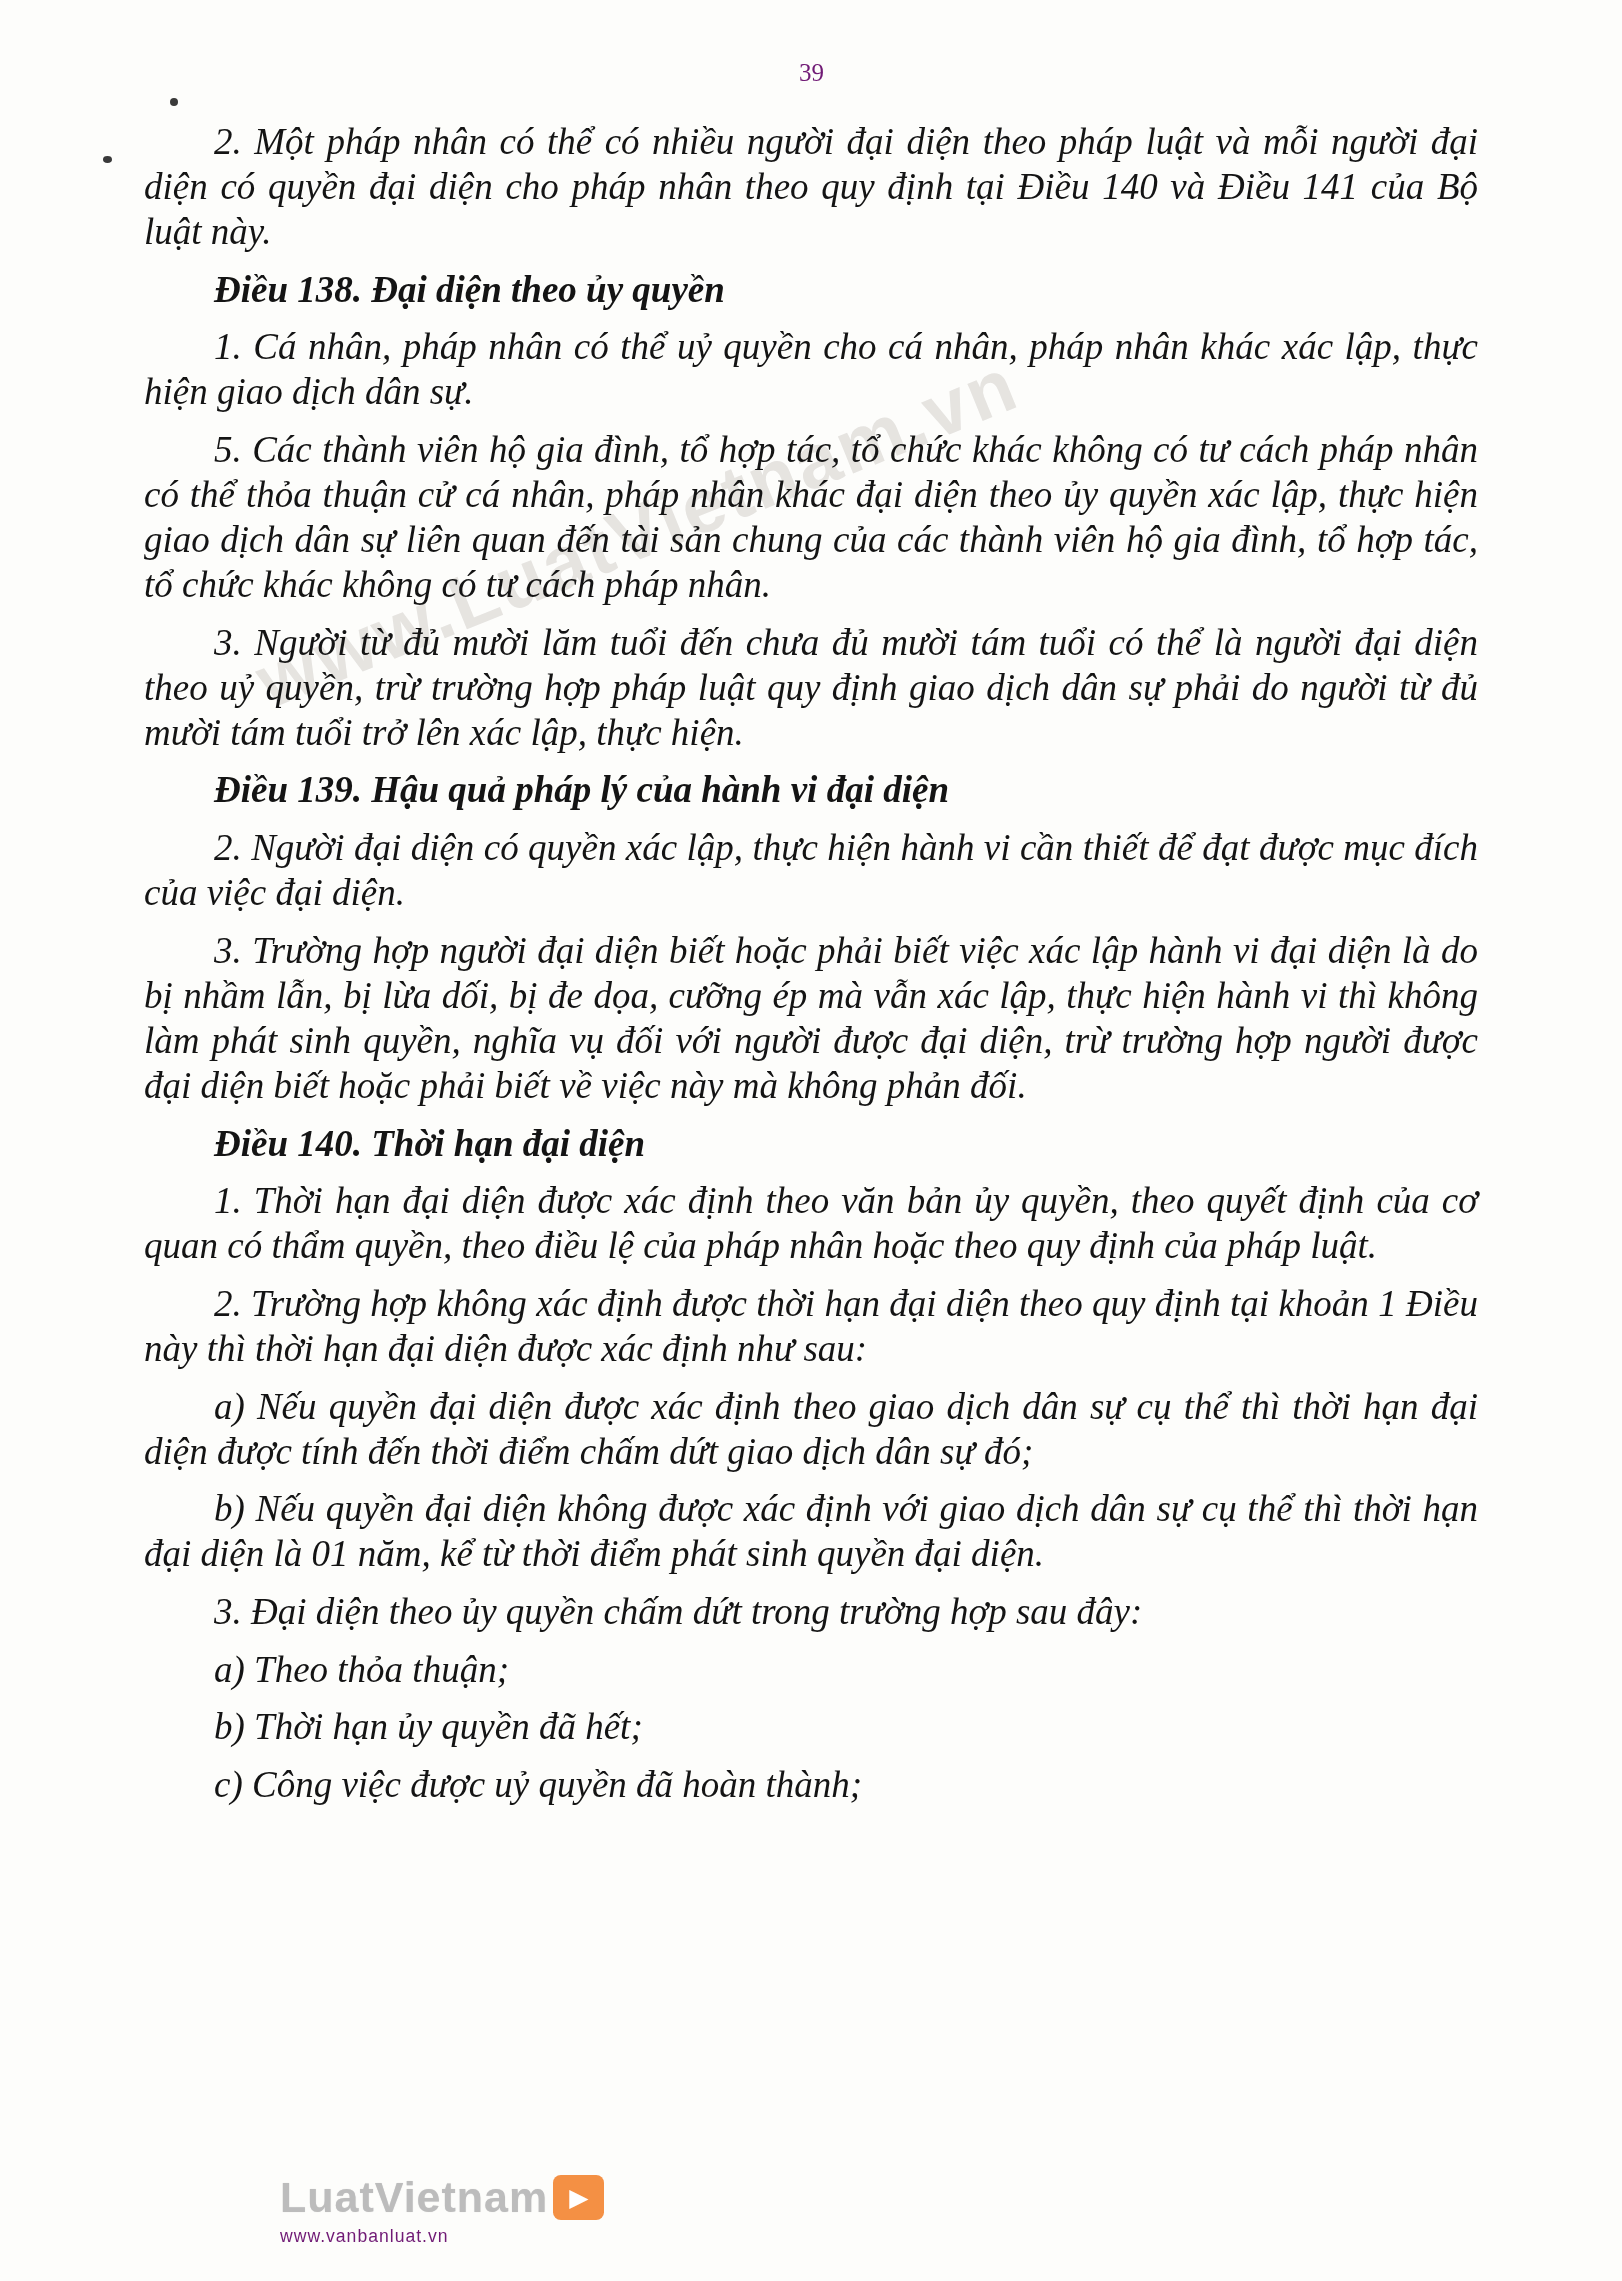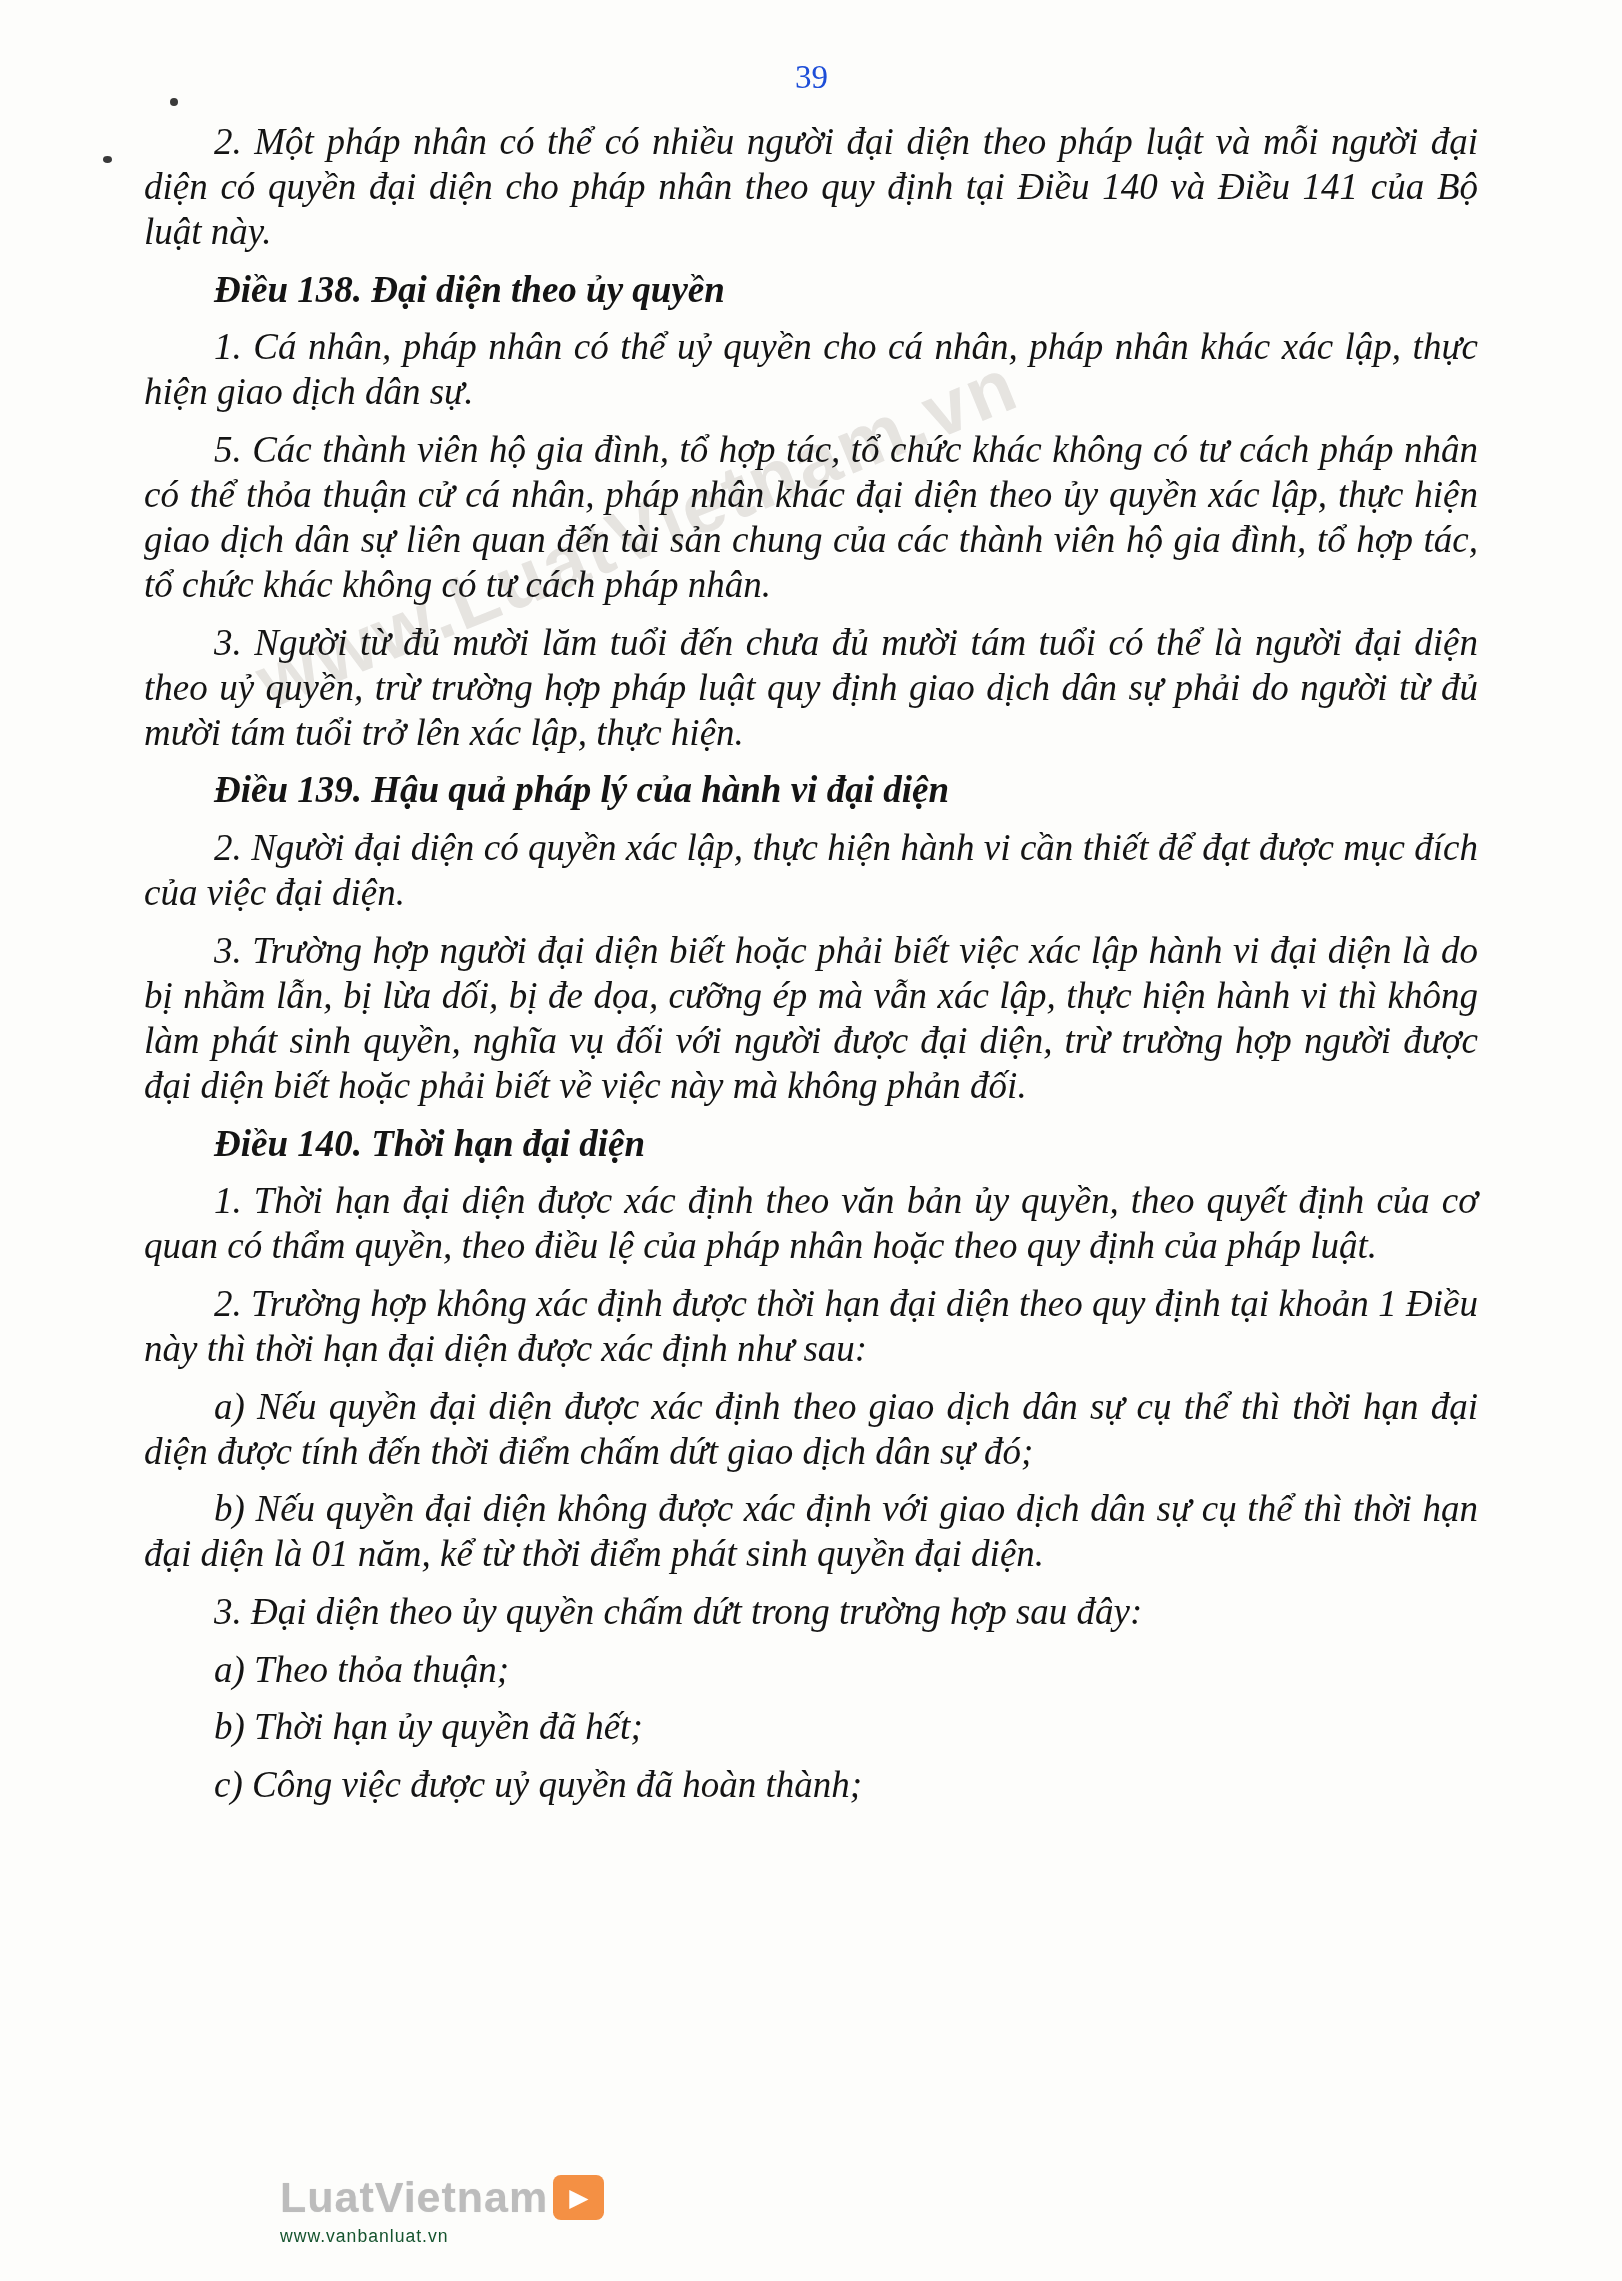--- a/index.html
+++ b/index.html
@@ -16,22 +16,22 @@
     font-family: "Liberation Serif", "DejaVu Serif", serif;
     color: #141414;
     overflow: hidden;
   }
   .page-number {
     position: absolute;
     top: 59px;
     left: 0;
     right: 0;
     text-align: center;
-    font-size: 33px;
-    color: #1d4ed8;
+    font-size: 25px;
+    color: #701a75;
   }
   .content {
     position: absolute;
     top: 119px;
     left: 144px;
     width: 1334px;
     font-style: italic;
   }
   .para {
     font-size: 37px;
@@ -86,21 +86,21 @@
     width: 51px;
     height: 45px;
     background: #f49044;
     border-radius: 7.8px;
     color: #ffffff;
     font-size: 25px;
     line-height: 1;
   }
   .logo-url {
     font-size: 17.6px;
-    color: #14532d;
+    color: #701a75;
     margin-top: 3.9px;
     letter-spacing: 1px;
   }
   .speck {
     position: absolute;
     background: #3a3a3a;
     border-radius: 50%;
   }
   .speck-1 { left: 170px; top: 98px; width: 7.8px; height: 7.8px; }
   .speck-2 { left: 103px; top: 156px; width: 8.8px; height: 6.8px; }

